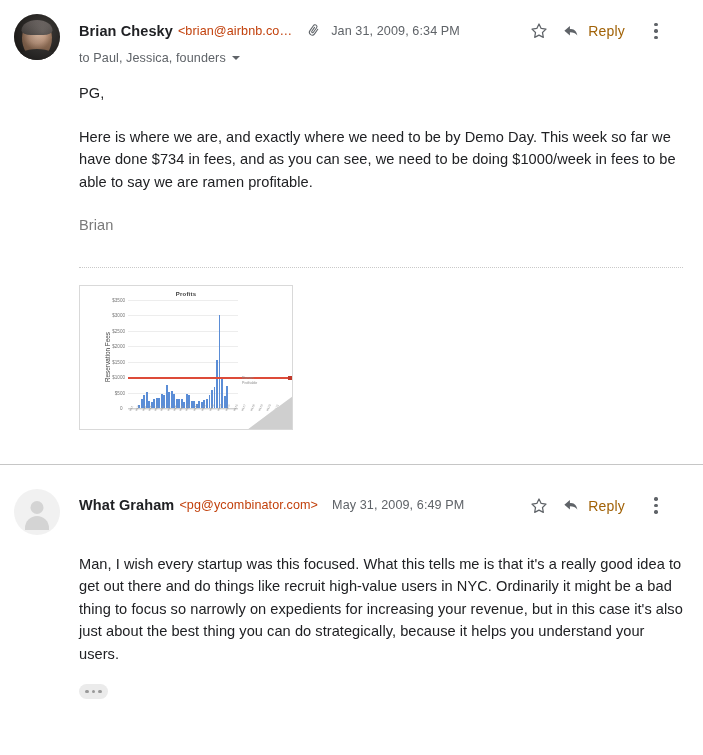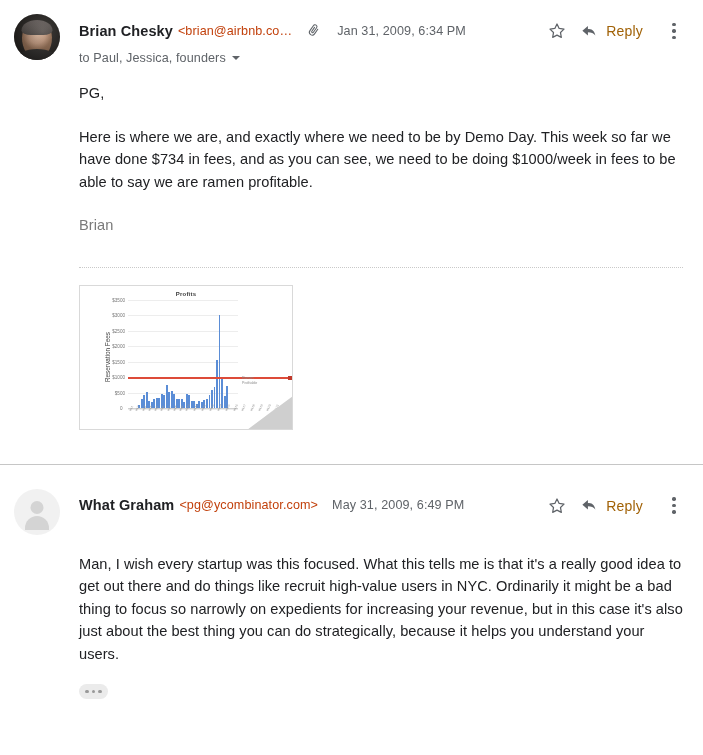--- a/index.html
+++ b/index.html
@@ -8,21 +8,21 @@
     width: 703px; height: 755px;
     background: #ffffff;
     font-family: "Liberation Sans", sans-serif;
     -webkit-font-smoothing: antialiased;
   }
   .thread { width: 703px; height: 755px; overflow: hidden; position: relative; background: #fff; }
 
   
   .message { position: relative; padding: 0; }
 
-  .msg-head { display: flex; align-items: flex-start; padding: 12px 12px 0 14px; }
+  .msg-head { display: flex; align-items: flex-start; padding: 12px 30px 0 14px; }
 
   .avatar {
     width: 46px; height: 46px; border-radius: 50%;
     flex: 0 0 46px; overflow: hidden; position: relative;
     margin-top: 2px;
   }
   .avatar-photo { background: #2a2724; }
   .avatar-photo .face {
     position: absolute; left: 50%; top: 54%;
     width: 30px; height: 36px; transform: translate(-50%,-46%);
@@ -55,21 +55,21 @@
     border-radius: 12px 12px 0 0;
   }
 
   .head-text { flex: 1 1 auto; min-width: 0; padding-left: 19px; padding-top: 3px; }
 
   .line-1 { display: flex; align-items: center; white-space: nowrap; }
   .sender-name { font-size: 14.5px; font-weight: bold; color: #202124; letter-spacing: .1px; }
   .sender-email { font-size: 12.6px; color: #c2410c; margin-left: 5px; letter-spacing: .1px; }
 
   .clip-icon { margin-left: 14px; flex: 0 0 auto; display: flex; align-items: center; }
-  .msg-date { font-size: 12.6px; color: #5f6368; margin-left: 16px; letter-spacing: .1px; }
+  .msg-date { font-size: 12.6px; color: #5f6368; margin-left: 10px; letter-spacing: .1px; }
 
   .head-actions { display: flex; align-items: center; gap: 0; margin-left: auto; padding-top: 1px; }
   .icon-btn {
     width: 34px; height: 30px; display: flex; align-items: center; justify-content: center;
     background: none; border: none; cursor: pointer; padding: 0;
   }
   .reply-group { display: flex; align-items: center; cursor: pointer; margin-left: 6px; }
   .reply-label { font-size: 14px; color: #a16207; margin-left: 7px; letter-spacing: .2px; }
   .kebab { margin-left: 14px; }
   .kebab .dot { width: 3.4px; height: 3.4px; border-radius: 50%; background: #5f6368; margin: 1.6px 0; }

